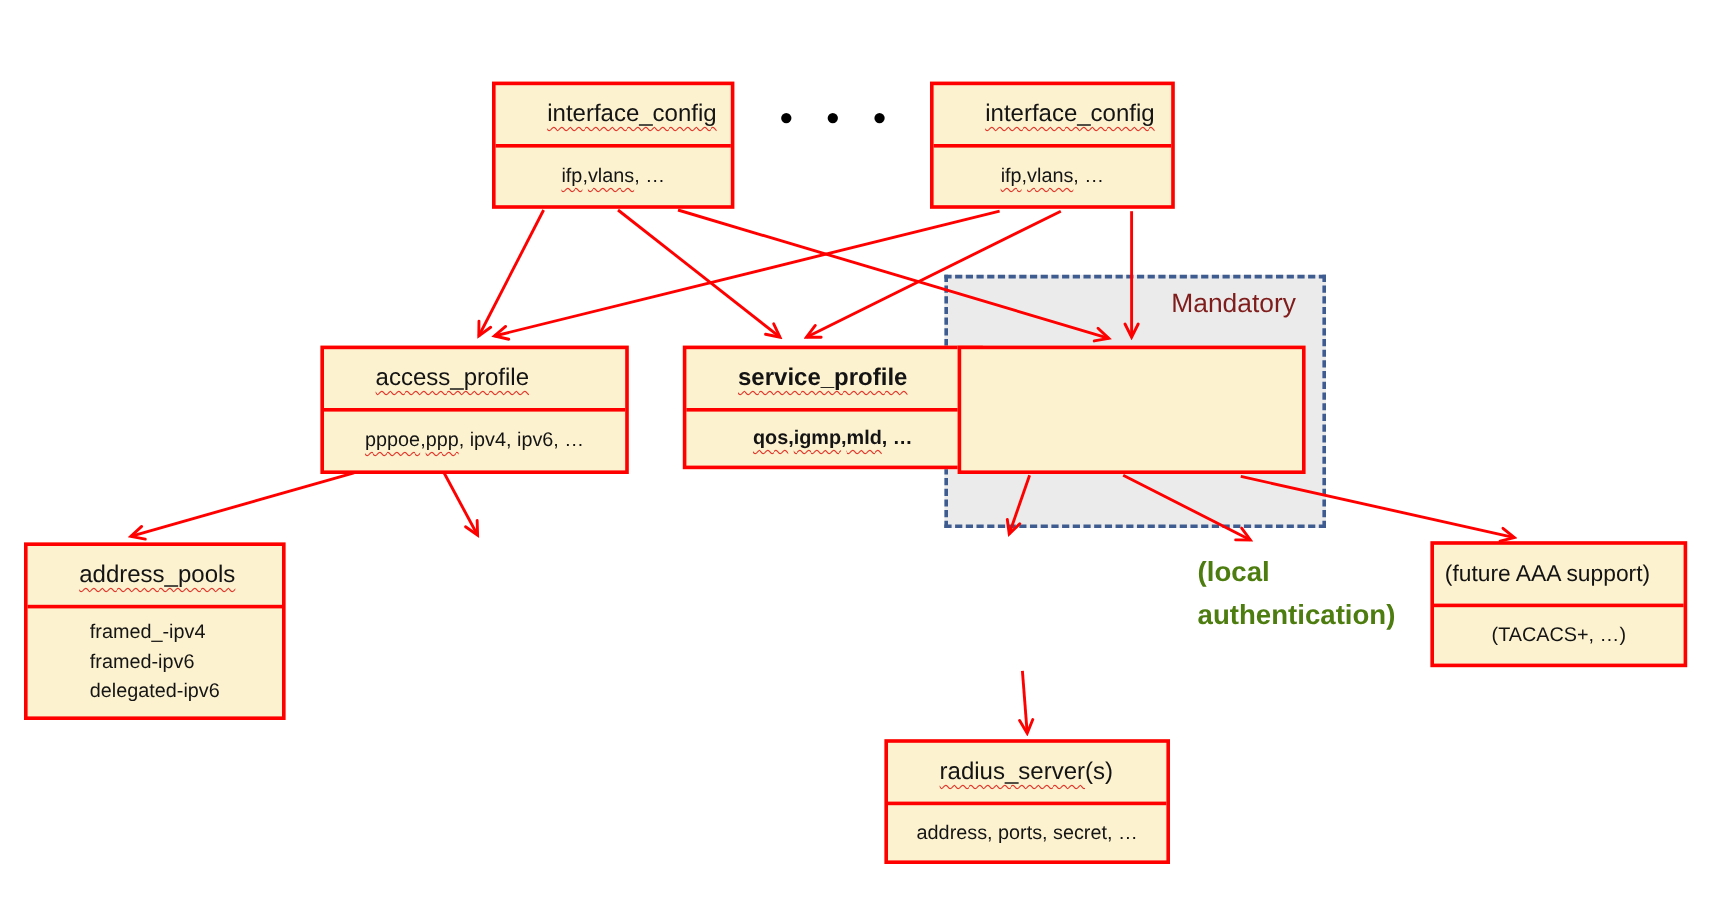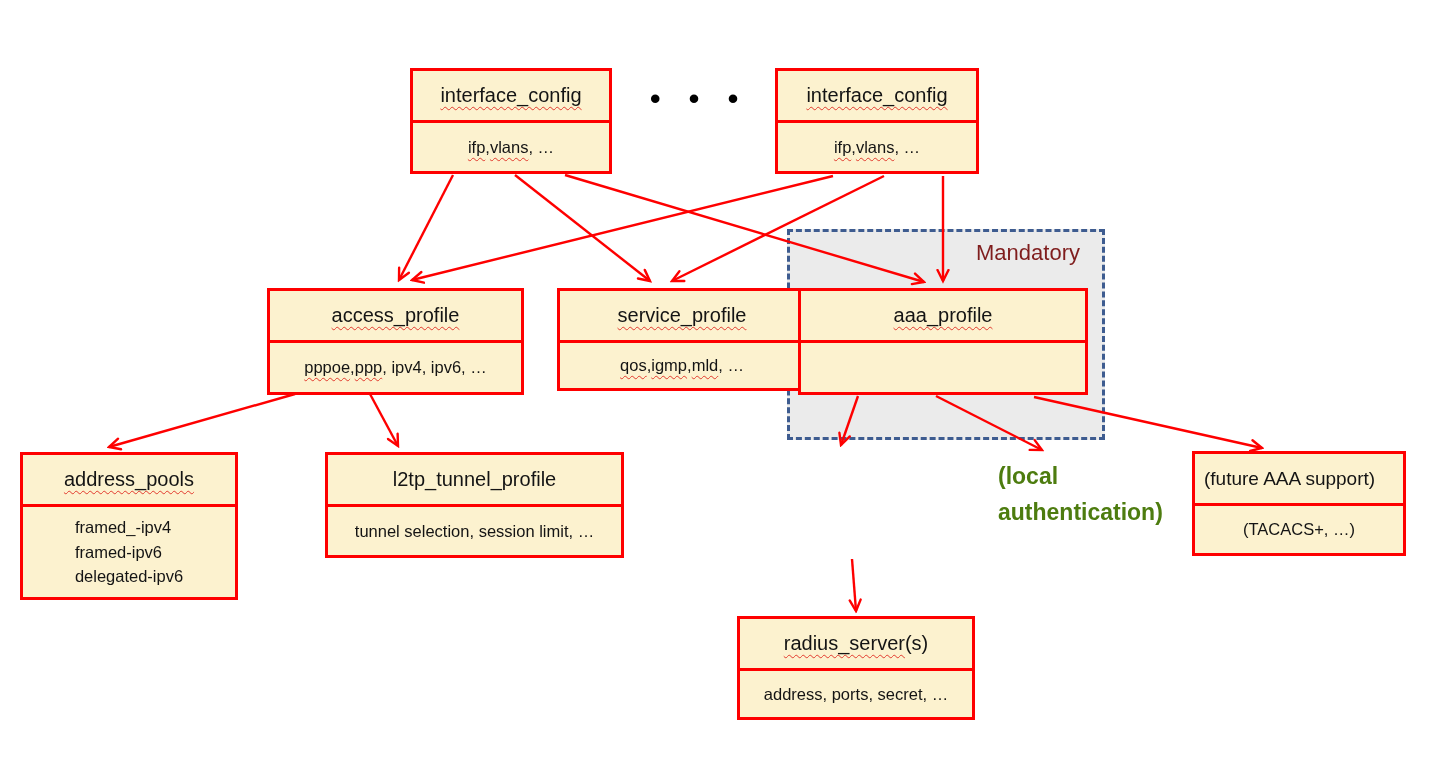--- a/index.html
+++ b/index.html
@@ -6,21 +6,21 @@
   #stage{
     position:relative;width:1430px;height:758px;background:#fff;overflow:hidden;
     font-family:"Liberation Sans",sans-serif;color:#141414;
   }
   .node{
     position:absolute;box-sizing:border-box;background:#FCF2CF;border:3px solid #FE0000;
     display:flex;flex-direction:column;z-index:2;
   }
   .node-title{
     flex:0 0 49px;border-bottom:3px solid #FE0000;display:flex;align-items:center;
-    justify-content:center;font-size:20px;white-space:pre;
+    font-size:20px;white-space:pre;padding-left:43px;
   }
   .node-title.left-align{justify-content:flex-start;padding-left:9px;font-size:19px;}
   .node-body{
     flex:1;display:flex;align-items:center;padding:4px 9px;font-size:16.5px;
     line-height:1.5;white-space:pre-line;justify-content:center;
   }
   .sq{
     text-decoration-line:underline;text-decoration-style:wavy;
     text-decoration-color:#E23A2E;text-decoration-thickness:1px;text-underline-offset:4px;
   }
@@ -61,40 +61,35 @@
   <div class="node" style="left:775px;top:68px;width:204px;height:106px;">
     <div class="node-title"><span class="sq">interface_config</span></div>
     <div class="node-body"><span class="sq">ifp</span>, <span class="sq">vlans</span>, …</div>
   </div>
 
   <div class="node" style="left:267px;top:288px;width:257px;height:107px;">
     <div class="node-title"><span class="sq">access_profile</span></div>
     <div class="node-body"><span class="sq">pppoe</span>, <span class="sq">ppp</span>, ipv4, ipv6, …</div>
   </div>
 
-  <div class="node" style="left:557px;top:288px;width:250px;height:103px;">
+  <div class="node" style="left:569px;top:288px;width:250px;height:103px;font-weight:bold;">
     <div class="node-title"><span class="sq">service_profile</span></div>
     <div class="node-body"><span class="sq">qos</span>, <span class="sq">igmp</span>, <span class="sq">mld</span>, …</div>
   </div>
 
   <div class="node" style="left:798px;top:288px;width:290px;height:107px;">
-    <div class="node-title"><span class="sq">aaa_profile</span></div>
   </div>
 
   <div class="node" style="left:20px;top:452px;width:218px;height:148px;">
     <div class="node-title"><span class="sq">address_pools</span></div>
     <div class="node-body">framed_-ipv4
 framed-ipv6
 delegated-ipv6</div>
   </div>
 
-  <div class="node" style="left:325px;top:452px;width:299px;height:106px;">
-    <div class="node-title">l2tp_tunnel_profile</div>
-    <div class="node-body">tunnel selection, session limit, …</div>
-  </div>
 
 
   <div id="local-auth">(local
 authentication)</div>
 
   <div class="node" style="left:1192px;top:451px;width:214px;height:105px;">
     <div class="node-title left-align">(future AAA support)</div>
     <div class="node-body">(TACACS+, …)</div>
   </div>
 

